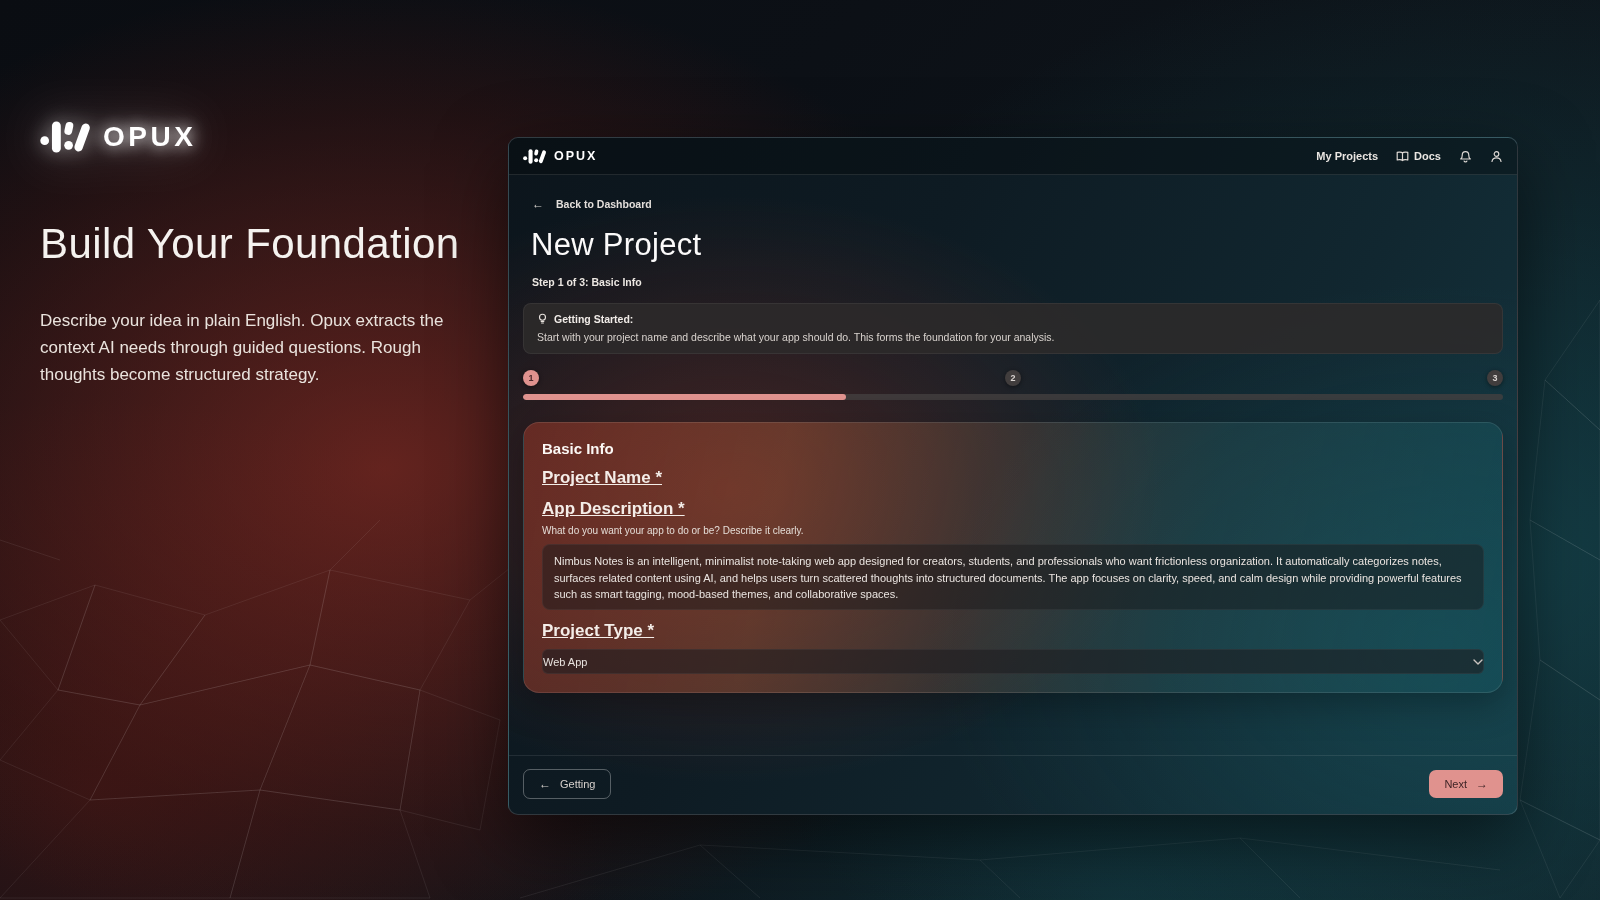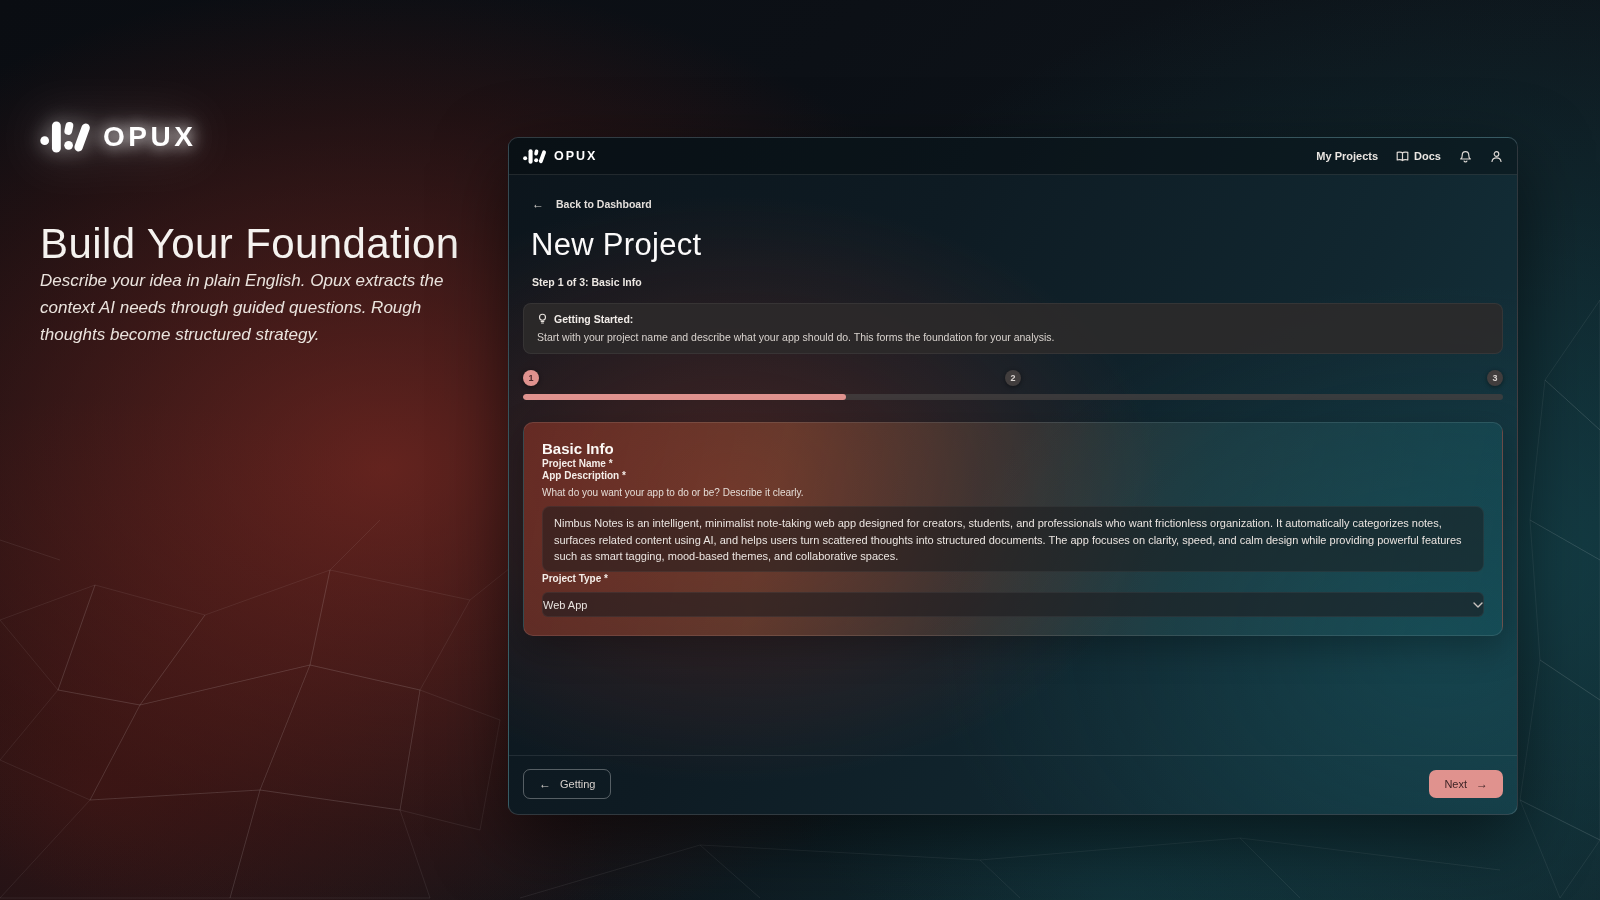--- a/index.html
+++ b/index.html
@@ -19,21 +19,21 @@
   .mesh { position:absolute; inset:0; pointer-events:none; }
 
   
   .left-panel { position:absolute; left:40px; top:118px; width:450px; }
   .logo-row { display:flex; align-items:center; gap:11px; width:max-content;
               filter: drop-shadow(0 0 10px rgba(255,255,255,0.55)) drop-shadow(0 0 26px rgba(255,255,255,0.25)); }
   .logo-mark-lg { width:52px; height:38px; }
   .logo-word-lg { font-size:28px; font-weight:700; letter-spacing:3.5px; color:#ffffff;
                   text-shadow:0 0 14px rgba(255,255,255,0.65); }
   .headline { margin-top:64px; font-size:42px; font-weight:400; color:#f5f2ef; letter-spacing:0.4px; }
-  .hero-desc { font-size:17px; line-height:1.58; color:#eae3dd; width:432px;font-style:italic; }
+  .hero-desc { margin-top:40px; font-size:17px; line-height:1.58; color:#eae3dd; width:432px; }
 
   
   .app-window {
     position:absolute; left:508px; top:137px; width:1010px; height:678px;
     border-radius:10px; border:1px solid rgba(255,255,255,0.15);
     box-shadow: 0 24px 70px rgba(0,0,0,0.55);
     overflow:hidden; display:flex; flex-direction:column;
     background:
       radial-gradient(620px 420px at 22% 52%, rgba(150,50,38,0.42), rgba(0,0,0,0) 70%),
       radial-gradient(700px 500px at 92% 75%, rgba(26,100,110,0.35), rgba(0,0,0,0) 72%),
@@ -72,29 +72,29 @@
   .steps-row { margin-top:16px; display:flex; justify-content:space-between; align-items:center; }
   .step-circle { width:16px; height:16px; border-radius:50%; display:flex; align-items:center;
                  justify-content:center; font-size:9px; font-weight:700; cursor:pointer;
                  background:#413d3d; color:#d9d3d0; box-shadow:0 1px 4px rgba(0,0,0,0.45); }
   .step-circle.active { background:#e0928e; color:#4a282b; }
 
   .progress-track { margin-top:8px; height:6px; border-radius:3px; background:rgba(68,64,64,0.78); overflow:hidden; }
   .progress-fill { height:100%; border-radius:3px; background:#e0928e; }
 
   .form-card {
-    margin-top:22px; border-radius:10px; border:1px solid rgba(255,255,255,0.10);
+    margin-top:22px; border-radius:16px; border:1px solid rgba(255,255,255,0.10);
     padding:17px 18px 18px;
     background:
       linear-gradient(102deg, rgba(152,55,40,0.55) 0%, rgba(165,88,56,0.44) 26%,
                       rgba(116,88,70,0.32) 46%, rgba(48,92,96,0.34) 68%, rgba(22,88,98,0.44) 100%);
     box-shadow:0 12px 34px rgba(0,0,0,0.28);
   }
   .card-title { font-size:15px; font-weight:700; color:#fcf8f5; }
-  .field-label { margin-top:1px; font-size:10px; font-weight:700; color:#f4ede8; }
+  .field-label { margin-top:11px; font-size:17px; font-weight:700; color:#f4ede8;text-decoration:underline; }
   .helper-text { margin-top:6px; font-size:10px; color:#e4dcd6; }
   .text-input {
     margin-top:8px; width:100%; height:25px; border-radius:6px;
     background:rgba(28,26,28,0.52); border:1px solid rgba(255,255,255,0.05);
     color:#e9e3df; font-size:11px; padding:0 10px; font-family:"Liberation Sans", sans-serif; outline:none;
   }
   .text-area {
     margin-top:8px; display:block; width:100%; height:66px; border-radius:8px;
     background:rgba(26,25,27,0.50); border:1px solid rgba(255,255,255,0.05);
     color:#eae4e0; font-size:11px; line-height:1.5; padding:8px 11px; resize:none;

